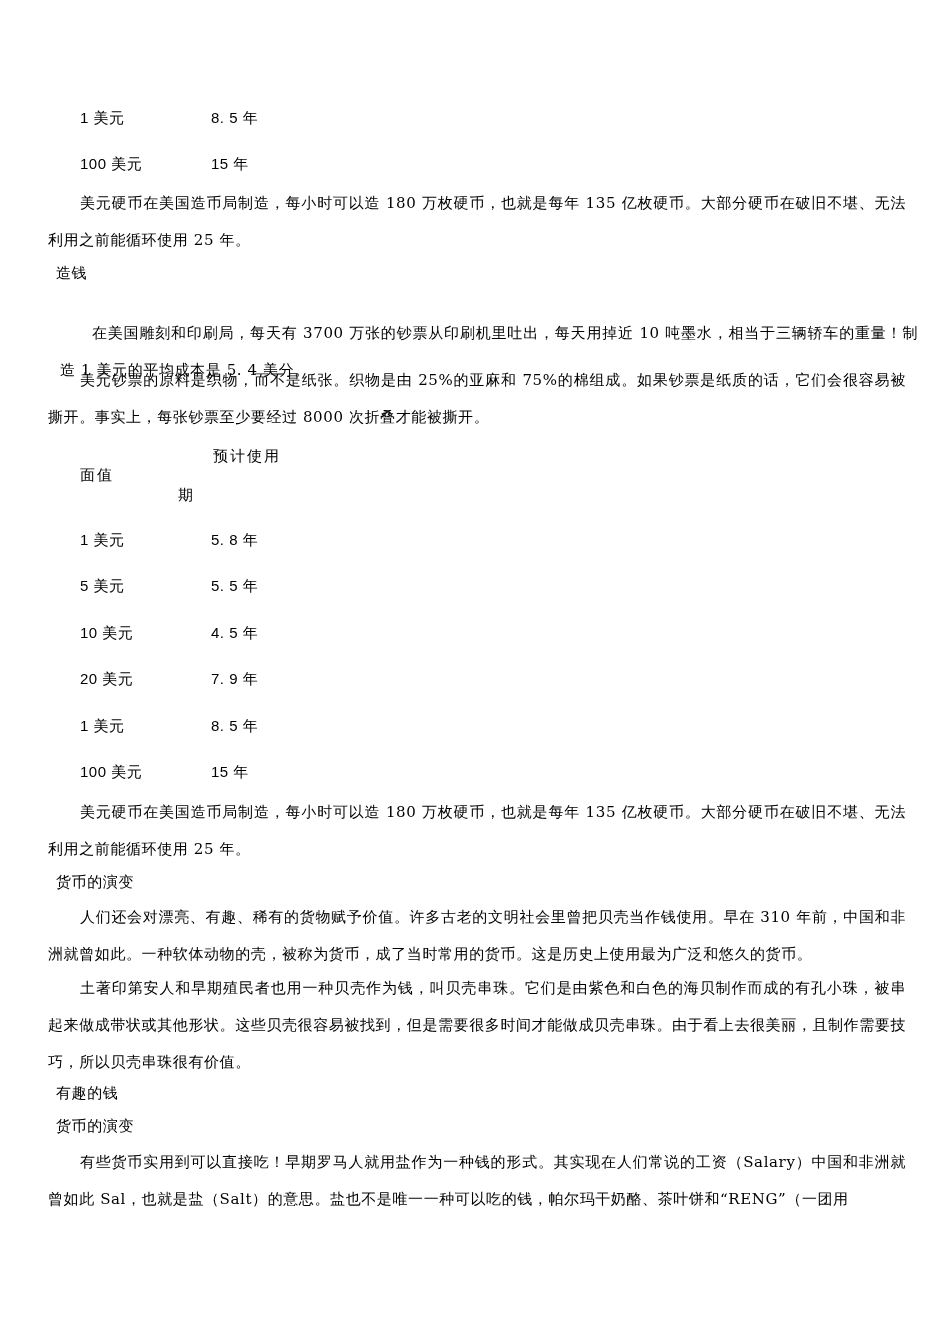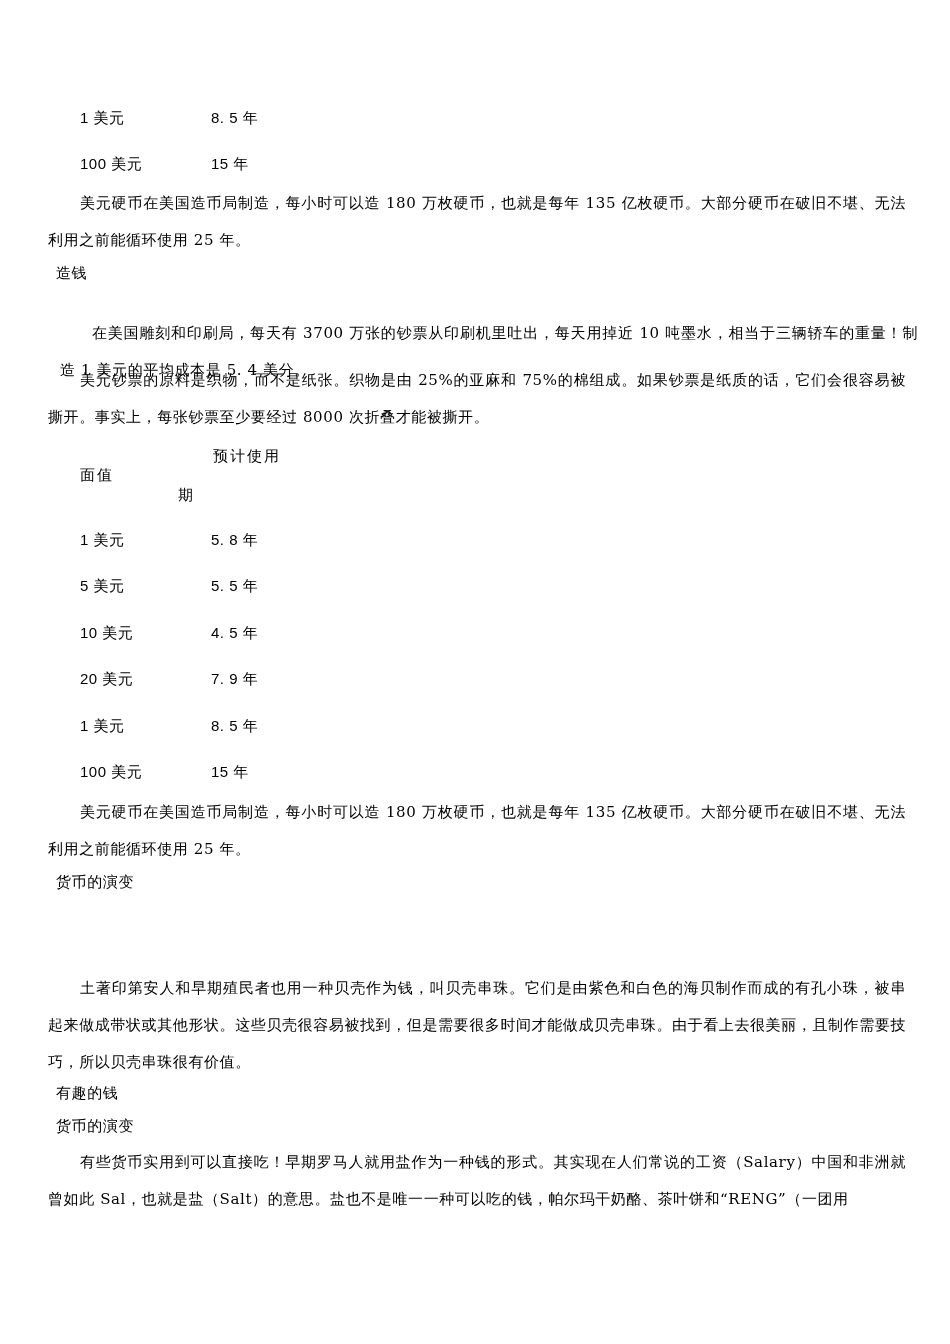--- a/index.html
+++ b/index.html
@@ -62,20 +62,21 @@
     <span class="abs cell-b" style="top:716px">8. 5 年</span>
 
     <span class="abs cell-a" style="top:762px">100 美元</span>
     <span class="abs cell-b" style="top:762px">15 年</span>
   </div>
 
   <p class="para" style="top:794px; margin:0">美元硬币在美国造币局制造，每小时可以造 180 万枚硬币，也就是每年 135 亿枚硬币。大部分硬币在破旧不堪、无法利用之前能循环使用 25 年。</p>
 
   <div class="heading" style="top:874px">货币的演变</div>
 
+  <p class="para" style="top:899px; margin:0">人们还会对漂亮、有趣、稀有的货物赋予价值。许多古老的文明社会里曾把贝壳当作钱使用。早在 310 年前，中国和非洲就曾如此。一种软体动物的壳，被称为货币，成了当时常用的货币。这是历史上使用最为广泛和悠久的货币。</p>
 
   <p class="para" style="top:970px; margin:0">土著印第安人和早期殖民者也用一种贝壳作为钱，叫贝壳串珠。它们是由紫色和白色的海贝制作而成的有孔小珠，被串起来做成带状或其他形状。这些贝壳很容易被找到，但是需要很多时间才能做成贝壳串珠。由于看上去很美丽，且制作需要技巧，所以贝壳串珠很有价值。</p>
 
   <div class="heading" style="top:1085px">有趣的钱</div>
 
   <div class="heading" style="top:1118px">货币的演变</div>
 
   <p class="para" style="top:1144px; margin:0">有些货币实用到可以直接吃！早期罗马人就用盐作为一种钱的形式。其实现在人们常说的工资（Salary）中国和非洲就曾如此 Sal，也就是盐（Salt）的意思。盐也不是唯一一种可以吃的钱，帕尔玛干奶酪、茶叶饼和“RENG”（一团用</p>
 
 </div>

